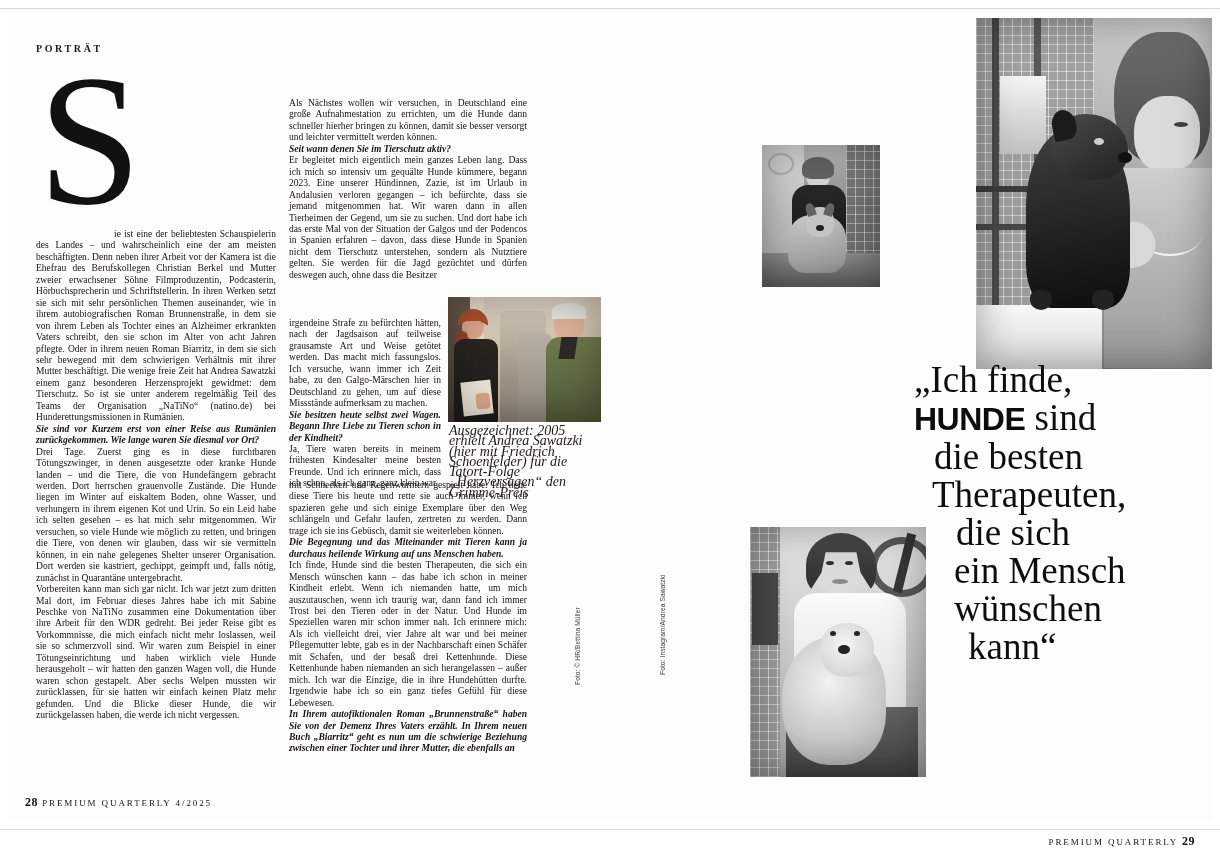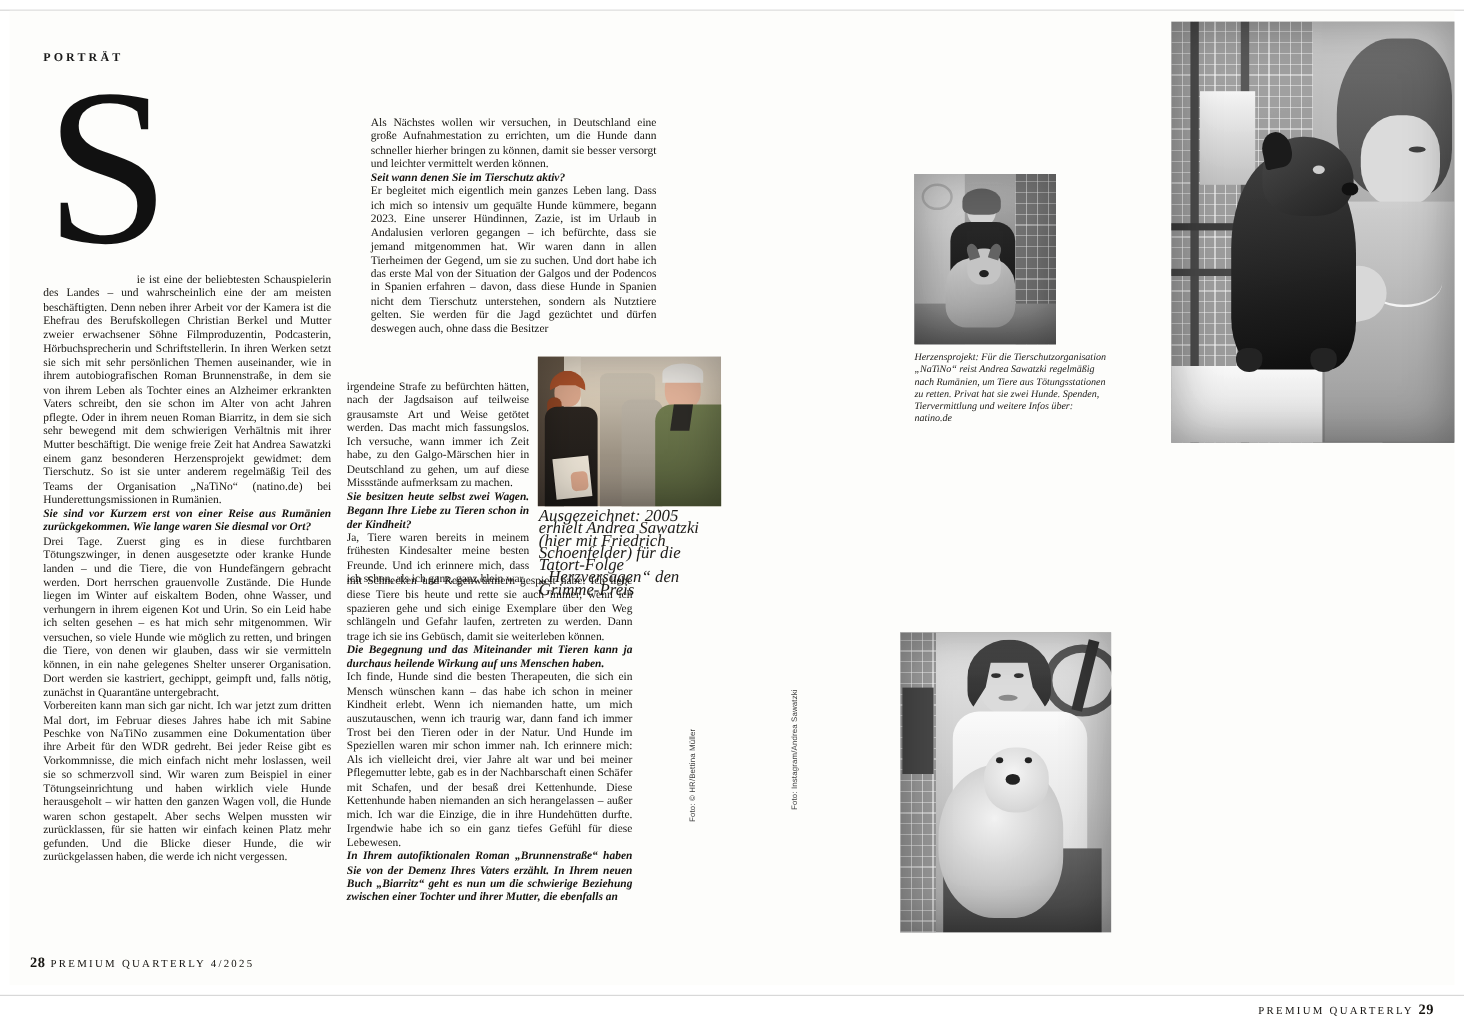--- a/index.html
+++ b/index.html
@@ -200,21 +200,21 @@
 
     <div class="dropcap">S</div>
 
     <div class="col col-1">
       <p class="lead-indent">ie ist eine der beliebtesten Schauspielerin des Landes – und wahrscheinlich eine der am meisten beschäftigten. Denn neben ihrer Arbeit vor der Kamera ist die Ehefrau des Berufskollegen Christian Berkel und Mutter zweier erwachsener Söhne Filmproduzentin, Podcasterin, Hörbuchsprecherin und Schriftstellerin. In ihren Werken setzt sie sich mit sehr persönlichen Themen auseinander, wie in ihrem autobiografischen Roman Brunnenstraße, in dem sie von ihrem Leben als Tochter eines an Alzheimer erkrankten Vaters schreibt, den sie schon im Alter von acht Jahren pflegte. Oder in ihrem neuen Roman Biarritz, in dem sie sich sehr bewegend mit dem schwierigen Verhältnis mit ihrer Mutter beschäftigt. Die wenige freie Zeit hat Andrea Sawatzki einem ganz besonderen Herzensprojekt gewidmet: dem Tierschutz. So ist sie unter anderem regelmäßig Teil des Teams der Organisation „NaTiNo“ (natino.de) bei Hunderettungsmissionen in Rumänien.</p>
       <p class="q">Sie sind vor Kurzem erst von einer Reise aus Rumänien zurückgekommen. Wie lange waren Sie diesmal vor Ort?</p>
       <p>Drei Tage. Zuerst ging es in diese furchtbaren Tötungszwinger, in denen ausgesetzte oder kranke Hunde landen – und die Tiere, die von Hundefängern gebracht werden. Dort herrschen grauenvolle Zustände. Die Hunde liegen im Winter auf eiskaltem Boden, ohne Wasser, und verhungern in ihrem eigenen Kot und Urin. So ein Leid habe ich selten gesehen – es hat mich sehr mitgenommen. Wir versuchen, so viele Hunde wie möglich zu retten, und bringen die Tiere, von denen wir glauben, dass wir sie vermitteln können, in ein nahe gelegenes Shelter unserer Organisation. Dort werden sie kastriert, gechippt, geimpft und, falls nötig, zunächst in Quarantäne untergebracht.</p>
       <p>Vorbereiten kann man sich gar nicht. Ich war jetzt zum dritten Mal dort, im Februar dieses Jahres habe ich mit Sabine Peschke von NaTiNo zusammen eine Dokumentation über ihre Arbeit für den WDR gedreht. Bei jeder Reise gibt es Vorkommnisse, die mich einfach nicht mehr loslassen, weil sie so schmerzvoll sind. Wir waren zum Beispiel in einer Tötungseinrichtung und haben wirklich viele Hunde herausgeholt – wir hatten den ganzen Wagen voll, die Hunde waren schon gestapelt. Aber sechs Welpen mussten wir zurücklassen, für sie hatten wir einfach keinen Platz mehr gefunden. Und die Blicke dieser Hunde, die wir zurückgelassen haben, die werde ich nicht vergessen.</p>
     </div>
 
-    <div class="col" style="left:281px; top:88px; width:238px;margin-left:20px;">
+    <div class="col" style="left:281px; top:88px; width:238px;">
       <p>Als Nächstes wollen wir versuchen, in Deutschland eine große Aufnahmestation zu errichten, um die Hunde dann schneller hierher bringen zu können, damit sie besser versorgt und leichter vermittelt werden können.</p>
       <p class="q">Seit wann denen Sie im Tierschutz aktiv?</p>
       <p>Er begleitet mich eigentlich mein ganzes Leben lang. Dass ich mich so intensiv um gequälte Hunde kümmere, begann 2023. Eine unserer Hündinnen, Zazie, ist im Urlaub in Andalusien verloren gegangen – ich befürchte, dass sie jemand mitgenommen hat. Wir waren dann in allen Tierheimen der Gegend, um sie zu suchen. Und dort habe ich das erste Mal von der Situation der Galgos und der Podencos in Spanien erfahren – davon, dass diese Hunde in Spanien nicht dem Tierschutz unterstehen, sondern als Nutztiere gelten. Sie werden für die Jagd gezüchtet und dürfen deswegen auch, ohne dass die Besitzer</p>
     </div>
 
     <div class="col" style="left:281px; top:292px; width:152px;margin-top:16px;">
       <p>irgendeine Strafe zu befürchten hätten, nach der Jagdsaison auf teilweise grausamste Art und Weise getötet werden. Das macht mich fassungslos. Ich versuche, wann immer ich Zeit habe, zu den Galgo-Märschen hier in Deutschland zu gehen, um auf diese Missstände aufmerksam zu machen.</p>
       <p class="q">Sie besitzen heute selbst zwei Wagen. Begann Ihre Liebe zu Tieren schon in der Kindheit?</p>
       <p>Ja, Tiere waren bereits in meinem frühesten Kindesalter meine besten Freunde. Und ich erinnere mich, dass ich schon, als ich ganz, ganz klein war,</p>
     </div>
@@ -304,21 +304,20 @@
                   background:#c9c0b0;border-radius:46% 46% 40% 40%;"></div>
       <div style="position:absolute;left:44px;top:58px;width:9px;height:13px;
                   background:#6d6355;border-radius:50% 50% 0 0;transform:rotate(-18deg);"></div>
       <div style="position:absolute;left:63px;top:58px;width:9px;height:13px;
                   background:#6d6355;border-radius:50% 50% 0 0;transform:rotate(18deg);"></div>
       <div style="position:absolute;left:54px;top:80px;width:8px;height:6px;
                   background:#272421;border-radius:50%;"></div>
       <div class="ph vig"></div>
     </div>
 
-    <div class="cap-kennel">Herzensprojekt: Für die Tierschutzorganisation „NaTiNo“ reist Andrea Sawatzki regelmäßig nach Rumänien, um Tiere aus Tötungsstationen zu retten. Privat hat sie zwei Hunde. Spenden, Tiervermittlung und weitere Infos über: natino.de</div>
 
     <div class="credit-v" style="left:651px; top:666px;">Foto: Instagram/Andrea Sawatzki</div>
 
     <div class="photo-terrier bw">
       <div class="ph" style="background:linear-gradient(180deg,#e2e2e2 0%,#c2c2c2 55%,#9d9d9d 100%);"></div>
 
       <div style="position:absolute;left:120px;top:10px;width:50px;height:46px;
                   border:7px solid #3a3a3a;border-radius:50%;opacity:.8;"></div>
       <div style="position:absolute;left:150px;top:6px;width:9px;height:60px;
                   background:#3a3a3a;transform:rotate(14deg);"></div>
@@ -404,20 +403,30 @@
       <div style="position:absolute;left:142px;top:134px;width:14px;height:11px;
                   background:#191614;border-radius:50%;"></div>
 
       <div style="position:absolute;left:54px;top:272px;width:22px;height:20px;
                   background:#2b2724;border-radius:40% 40% 50% 50%;"></div>
       <div style="position:absolute;left:116px;top:272px;width:22px;height:20px;
                   background:#2b2724;border-radius:40% 40% 50% 50%;"></div>
       <div class="ph vig"></div>
     </div>
 
+    <div class="pullquote">
+      <span class="ln l1">„Ich finde,</span>
+      <span class="ln l2"><b class="hunde">HUNDE</b><span> sind</span></span>
+      <span class="ln l3">die besten</span>
+      <span class="ln l4">Therapeuten,</span>
+      <span class="ln l5">die sich</span>
+      <span class="ln l6">ein Mensch</span>
+      <span class="ln l7">wünschen</span>
+      <span class="ln l8">kann“</span>
+    </div>
 
     <div class="folio folio-left">
       <span class="num">28</span>
       <span>PREMIUM QUARTERLY 4/2025</span>
     </div>
     <div class="folio folio-right">
       <span>PREMIUM QUARTERLY</span>
       <span class="num">29</span>
     </div>
 

